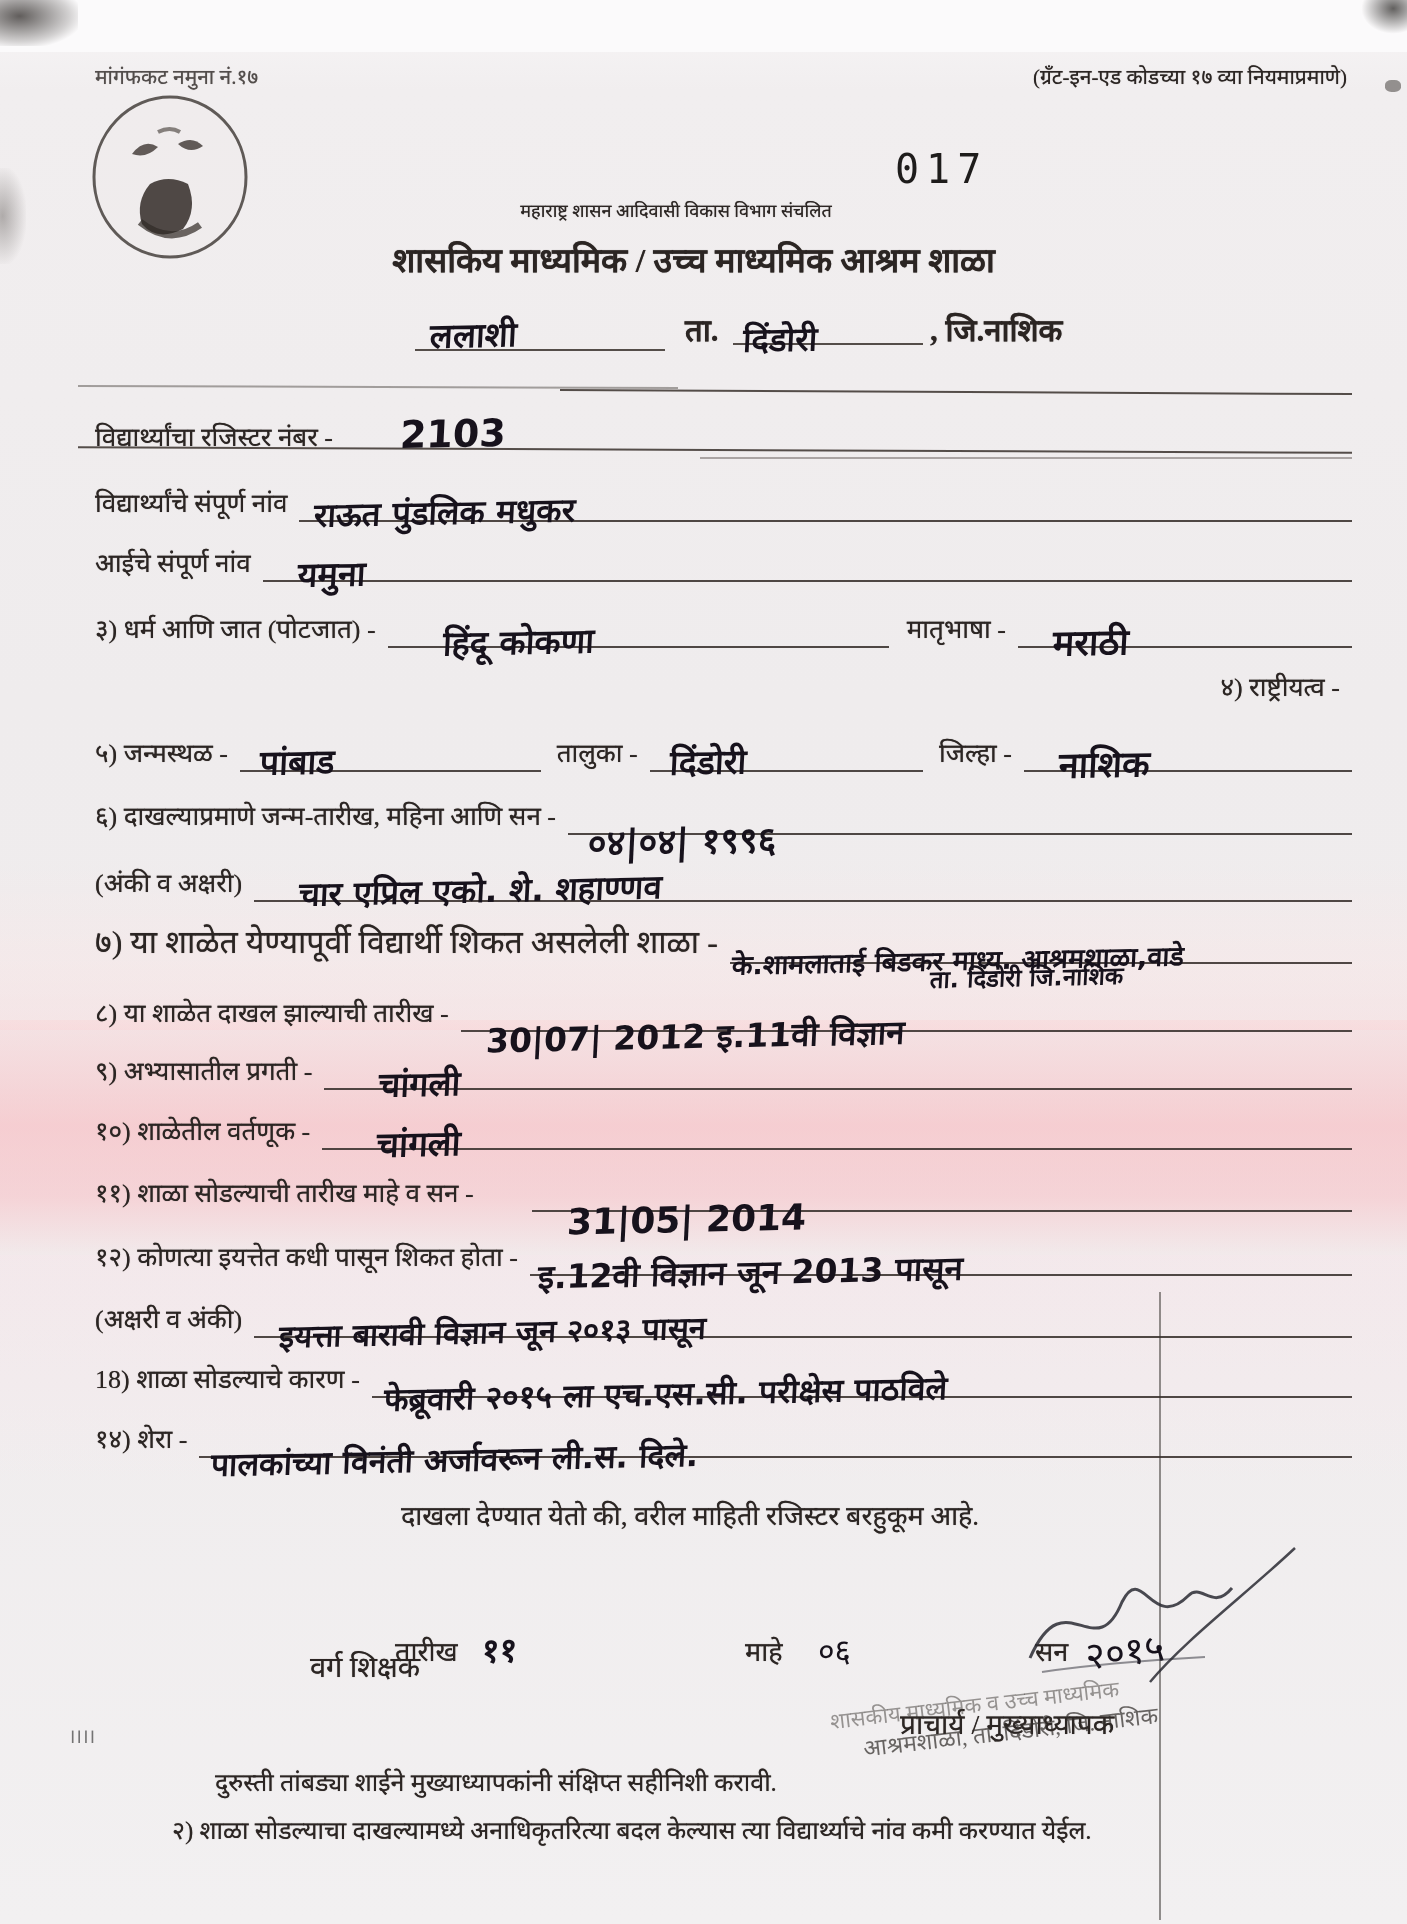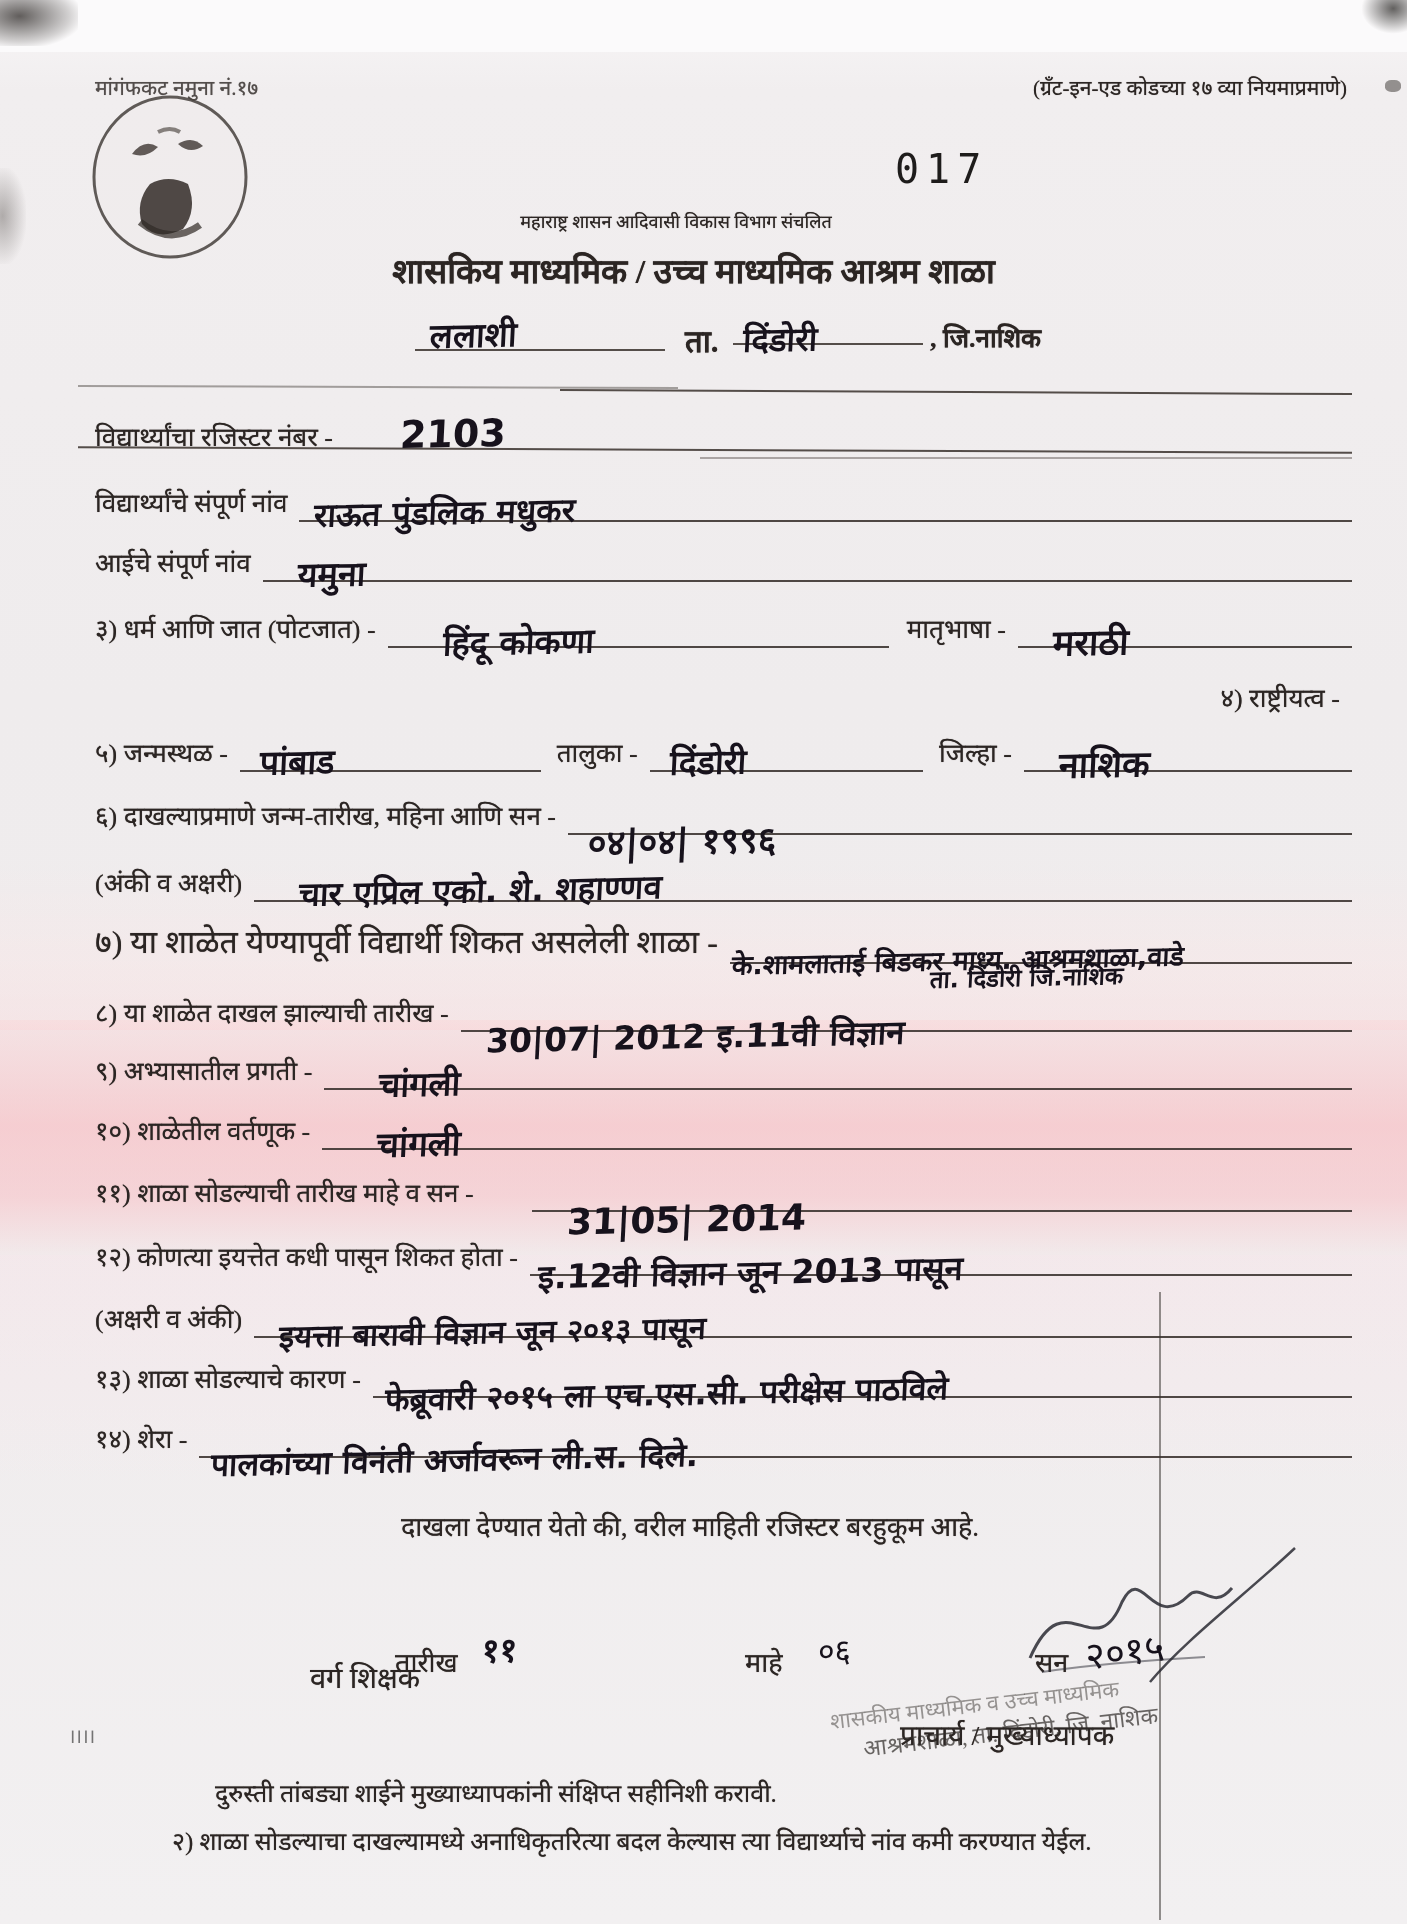--- a/index.html
+++ b/index.html
@@ -5,21 +5,21 @@
   html,body{margin:0;padding:0;background:#d8d6d7;}
   .page{
     position:relative;
     width:1407px;height:1924px;
     margin:0 auto;
     background:linear-gradient(180deg,#f8f6f7 0px,#f1eeef 90px,#efeced 700px,#f0edee 1400px,#f2f0f1 1924px);
     overflow:hidden;
     font-family:"Liberation Serif",serif;
     color:#2b2523;
   }
-  .printed{ text-shadow:0 0 0.7px rgba(52,45,40,.75);margin-top:11px; }
+  .printed{ text-shadow:0 0 0.7px rgba(52,45,40,.75); }
   .hw{
     font-family:"DejaVu Sans",sans-serif;
     font-weight:bold;
     color:#17121c;
     white-space:nowrap;
     display:inline-block;
     transform:rotate(-1.2deg) skewX(-4deg);
   }
   .band{position:absolute;left:0;right:0;z-index:1;pointer-events:none;}
   .artifact{position:absolute;z-index:1;pointer-events:none;}
@@ -70,21 +70,21 @@
   <div class="content" style="left:895px;top:146px;font-family:'DejaVu Sans Mono',monospace;font-size:40px;letter-spacing:7px;color:#1e1c1b;">017</div>
   <div class="content printed" style="left:0;right:20px;top:236px;text-align:center;font-size:34px;font-weight:bold;">शासकिय माध्यमिक / उच्च माध्यमिक आश्रम शाळा</div>
 
   <div class="content" style="left:415px;top:303px;width:250px;height:46px;border-bottom:2px solid rgba(56,48,44,.85);">
     <span class="hw" style="position:absolute;left:15px;bottom:-8px;font-size:34px;">ललाशी</span>
   </div>
   <div class="content printed" style="left:685px;top:308px;font-size:31px;font-weight:bold;">ता.</div>
   <div class="content" style="left:733px;top:305px;width:190px;height:38px;border-bottom:2px solid rgba(56,48,44,.85);">
     <span class="hw" style="position:absolute;left:10px;bottom:-18px;font-size:33px;">दिंडोरी</span>
   </div>
-  <div class="content printed" style="left:930px;top:308px;font-size:26px;font-weight:bold;">, जि.नाशिक</div>
+  <div class="content printed" style="left:930px;top:308px;font-size:31px;font-weight:bold;">, जि.नाशिक</div>
 
   <div class="hr" style="left:78px;top:386px;width:600px;opacity:.5;transform:rotate(.2deg);"></div>
   <div class="hr" style="left:560px;top:391px;width:792px;transform:rotate(.3deg);"></div>
   <div class="hr" style="left:78px;top:449px;width:1274px;transform:rotate(.25deg);"></div>
   <div class="hr" style="left:700px;top:457px;width:652px;opacity:.45;"></div>
 
   <div class="row" style="top:412px;height:44px;">
     <span class="lbl printed">विद्यार्थ्यांचा रजिस्टर नंबर -</span>
     <span class="hw" style="font-size:38px;margin-left:55px;">2103</span>
   </div>
@@ -196,21 +196,21 @@
   </div>
 
   <div class="row" style="top:1294px;height:44px;">
     <span class="lbl printed">(अक्षरी व अंकी)</span>
     <span class="blank">
       <span class="hw" style="font-size:31px;left:25px;bottom:-16px;">इयत्ता बारावी विज्ञान जून २०१३ पासून</span>
     </span>
   </div>
 
   <div class="row" style="top:1352px;height:46px;">
-    <span class="lbl printed">१३) शाळा सोडल्याचे कारण -</span>
+    <span class="lbl printed">18) शाळा सोडल्याचे कारण -</span>
     <span class="blank">
       <span class="hw" style="font-size:32px;left:12px;bottom:-18px;">फेब्रूवारी २०१५ ला एच.एस.सी. परीक्षेस पाठविले</span>
     </span>
   </div>
 
   <div class="row" style="top:1416px;height:42px;">
     <span class="lbl printed">१४) शेरा -</span>
     <span class="blank">
       <span class="hw" style="font-size:32px;left:12px;bottom:-24px;">पालकांच्या विनंती अर्जावरून ली.स. दिले.</span>
     </span>

